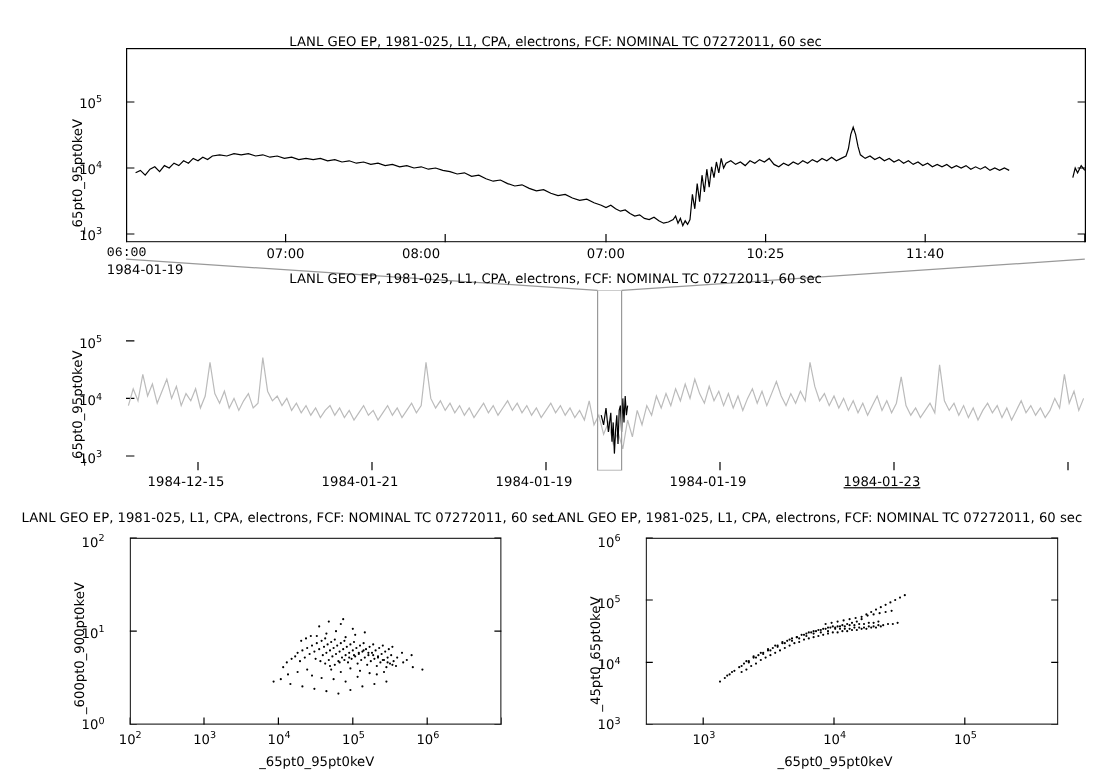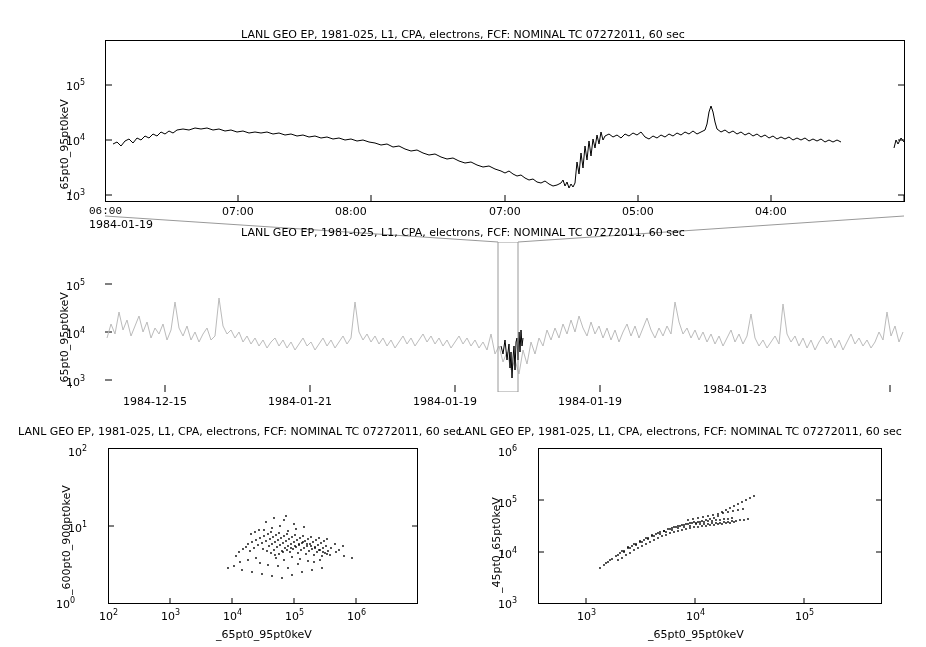--- a/index.html
+++ b/index.html
@@ -62,22 +62,22 @@
 
       <path class="dataline" d="M8,104 L12,102 L16,106 L20,101 L24,99 L28,103 L32,98 L36,100 L40,96 L44,98 L48,94 L52,96 L56,92 L60,94 L64,91 L68,93 L72,90 L78,89 L84,90 L90,88 L96,89 L102,88 L108,90 L114,89 L120,91 L126,90 L132,92 L138,91 L144,93 L150,92 L156,93 L162,92 L168,94 L174,93 L180,95 L186,94 L192,96 L198,95 L204,97 L210,96 L216,98 L222,97 L228,99 L234,98 L240,100 L246,99 L252,101 L258,100 L264,102 L270,103 L276,105 L282,104 L288,107 L294,106 L300,109 L306,111 L312,110 L318,113 L324,115 L330,114 L336,117 L342,119 L348,118 L354,121 L360,123 L366,122 L372,125 L378,127 L384,126 L390,129 L396,131 L400,133 L404,131 L408,134 L412,136 L416,135 L420,138 L424,140 L428,139 L432,142 L436,143 L440,141 L444,144 L448,146 L452,145 L456,143 L458,140 L460,146 L462,142 L464,148 L466,144 L468,147 L470,143 L472,122 L474,134 L476,113 L478,128 L480,106 L482,120 L484,101 L486,116 L488,99 L490,108 L492,95 L494,104 L496,92 L498,100 L500,96 L504,94 L508,97 L512,95 L516,98 L520,94 L524,96 L528,93 L532,95 L536,92 L540,97 L544,99 L548,96 L552,98 L556,95 L560,97 L564,94 L568,96 L572,93 L576,95 L580,92 L584,94 L588,91 L592,94 L596,92 L600,90 L602,84 L604,72 L606,66 L608,72 L610,82 L612,89 L616,92 L620,90 L624,93 L628,91 L632,94 L636,92 L640,95 L644,93 L648,96 L652,94 L656,97 L660,95 L664,98 L668,96 L672,99 L676,97 L680,99 L684,97 L688,100 L692,98 L696,100 L700,98 L704,101 L708,99 L712,101 L716,99 L720,102 L724,100 L728,102 L732,100 L736,102"></path>
       <path class="dataline" d="M789,108 L791,100 L793,104 L796,98 L799,102"></path>
     </svg>
   </div>
 
   <div class="abs ticklabel" style="left:89px;top:205px;font-family:Liberation Mono, monospace;">06:00</div>
   <div class="abs ticklabel" style="left:222px;top:205px;">07:00</div>
   <div class="abs ticklabel" style="left:335px;top:205px;">08:00</div>
   <div class="abs ticklabel" style="left:489px;top:205px;">07:00</div>
-  <div class="abs ticklabel" style="left:622px;top:205px;">05:00</div>
-  <div class="abs ticklabel" style="left:755px;top:205px;">04:00</div>
+  <div class="abs ticklabel" style="left:622px;top:205px;">10:25</div>
+  <div class="abs ticklabel" style="left:755px;top:205px;">11:40</div>
   <div class="abs ticklabel" style="left:888px;top:205px;margin-left:44px;">12:00</div>
   <div class="abs ticklabel" style="left:89px;top:218px;">1984-01-19</div>
 
   <div class="abs" style="left:105px;top:214px;">
     <svg width="800" height="30" viewBox="0 0 800 30">
       <line class="connector" x1="0" y1="2" x2="393" y2="28"></line>
       <line class="connector" x1="799" y1="2" x2="413" y2="28"></line>
     </svg>
   </div>
 
@@ -113,31 +113,31 @@
       <path class="ctxhl" d="M396,104 L398,112 L400,98 L402,118 L404,102 L405,126 L406,110 L407,136 L408,116 L409,104 L410,128 L411,100 L412,96 L413,118 L414,90 L415,110 L416,88 L417,104 L418,96"></path>
 
       <rect class="selbox" x="393" y="0" width="20" height="150"></rect>
     </svg>
   </div>
 
   <div class="abs ticklabel" style="left:123px;top:395px;">1984-12-15</div>
   <div class="abs ticklabel" style="left:268px;top:395px;">1984-01-21</div>
   <div class="abs ticklabel" style="left:413px;top:395px;">1984-01-19</div>
   <div class="abs ticklabel" style="left:558px;top:395px;">1984-01-19</div>
-  <div class="abs ticklabel" style="left:703px;top:383px;">1984-01-23</div>
+  <div class="abs ticklabel" style="left:703px;top:395px;text-decoration:underline;">1984-01-23</div>
 
   <div class="abs title" style="left:18px;top:425px;width:460px;text-align:left;">LANL GEO EP, 1981-025, L1, CPA, electrons, FCF: NOMINAL TC 07272011, 60 sec</div>
 
   <div class="abs" style="left:48px;top:445px;width:16px;height:150px;">
     <div class="ylabel" style="position:absolute;left:12px;top:150px;transform:rotate(-90deg);">_600pt0_900pt0keV</div>
   </div>
 
   <div class="abs tickmath" style="left:68px;top:444px;">10<span class="sup">2</span></div>
   <div class="abs tickmath" style="left:68px;top:520px;">10<span class="sup">1</span></div>
-  <div class="abs tickmath" style="left:56px;top:596px;">10<span class="sup">0</span></div>
+  <div class="abs tickmath" style="left:68px;top:596px;">10<span class="sup">0</span></div>
 
   <div class="abs" style="left:108px;top:448px;">
     <svg width="310" height="156" viewBox="0 0 310 156">
       <rect class="frame" x="0.5" y="0.5" width="309" height="155"></rect>
       <g class="tick">
         <line x1="0" y1="0" x2="6" y2="0"></line>
           <line x1="310" y1="0" x2="304" y2="0"></line>
         <line x1="0" y1="78" x2="6" y2="78"></line>
           <line x1="310" y1="78" x2="304" y2="78"></line>
         <line x1="0" y1="156" x2="6" y2="156"></line>

